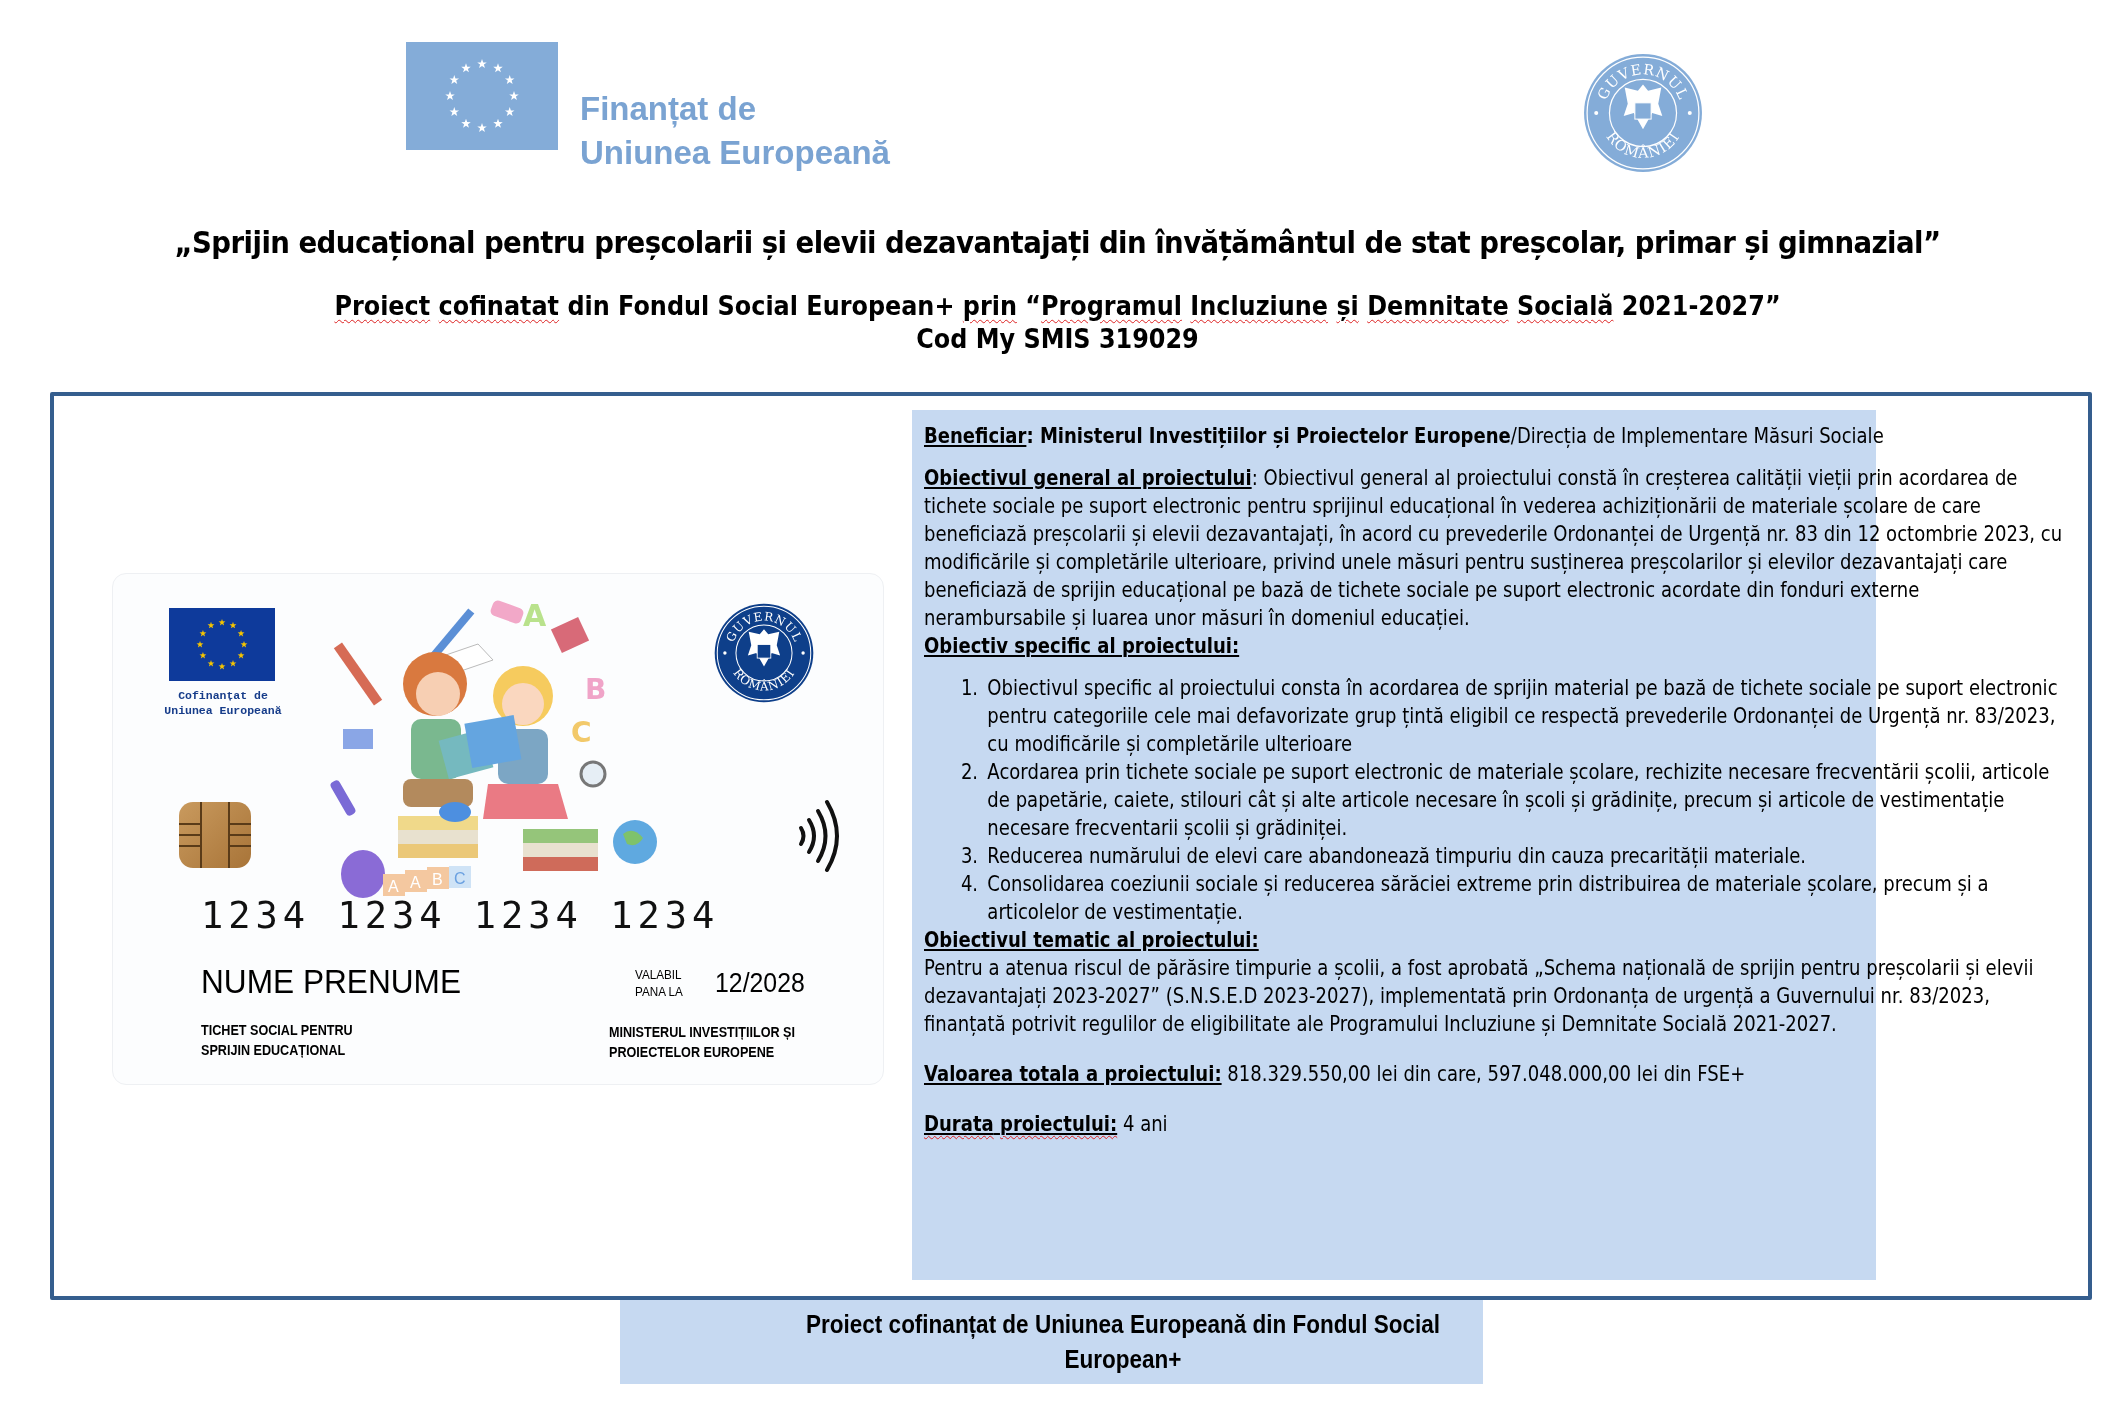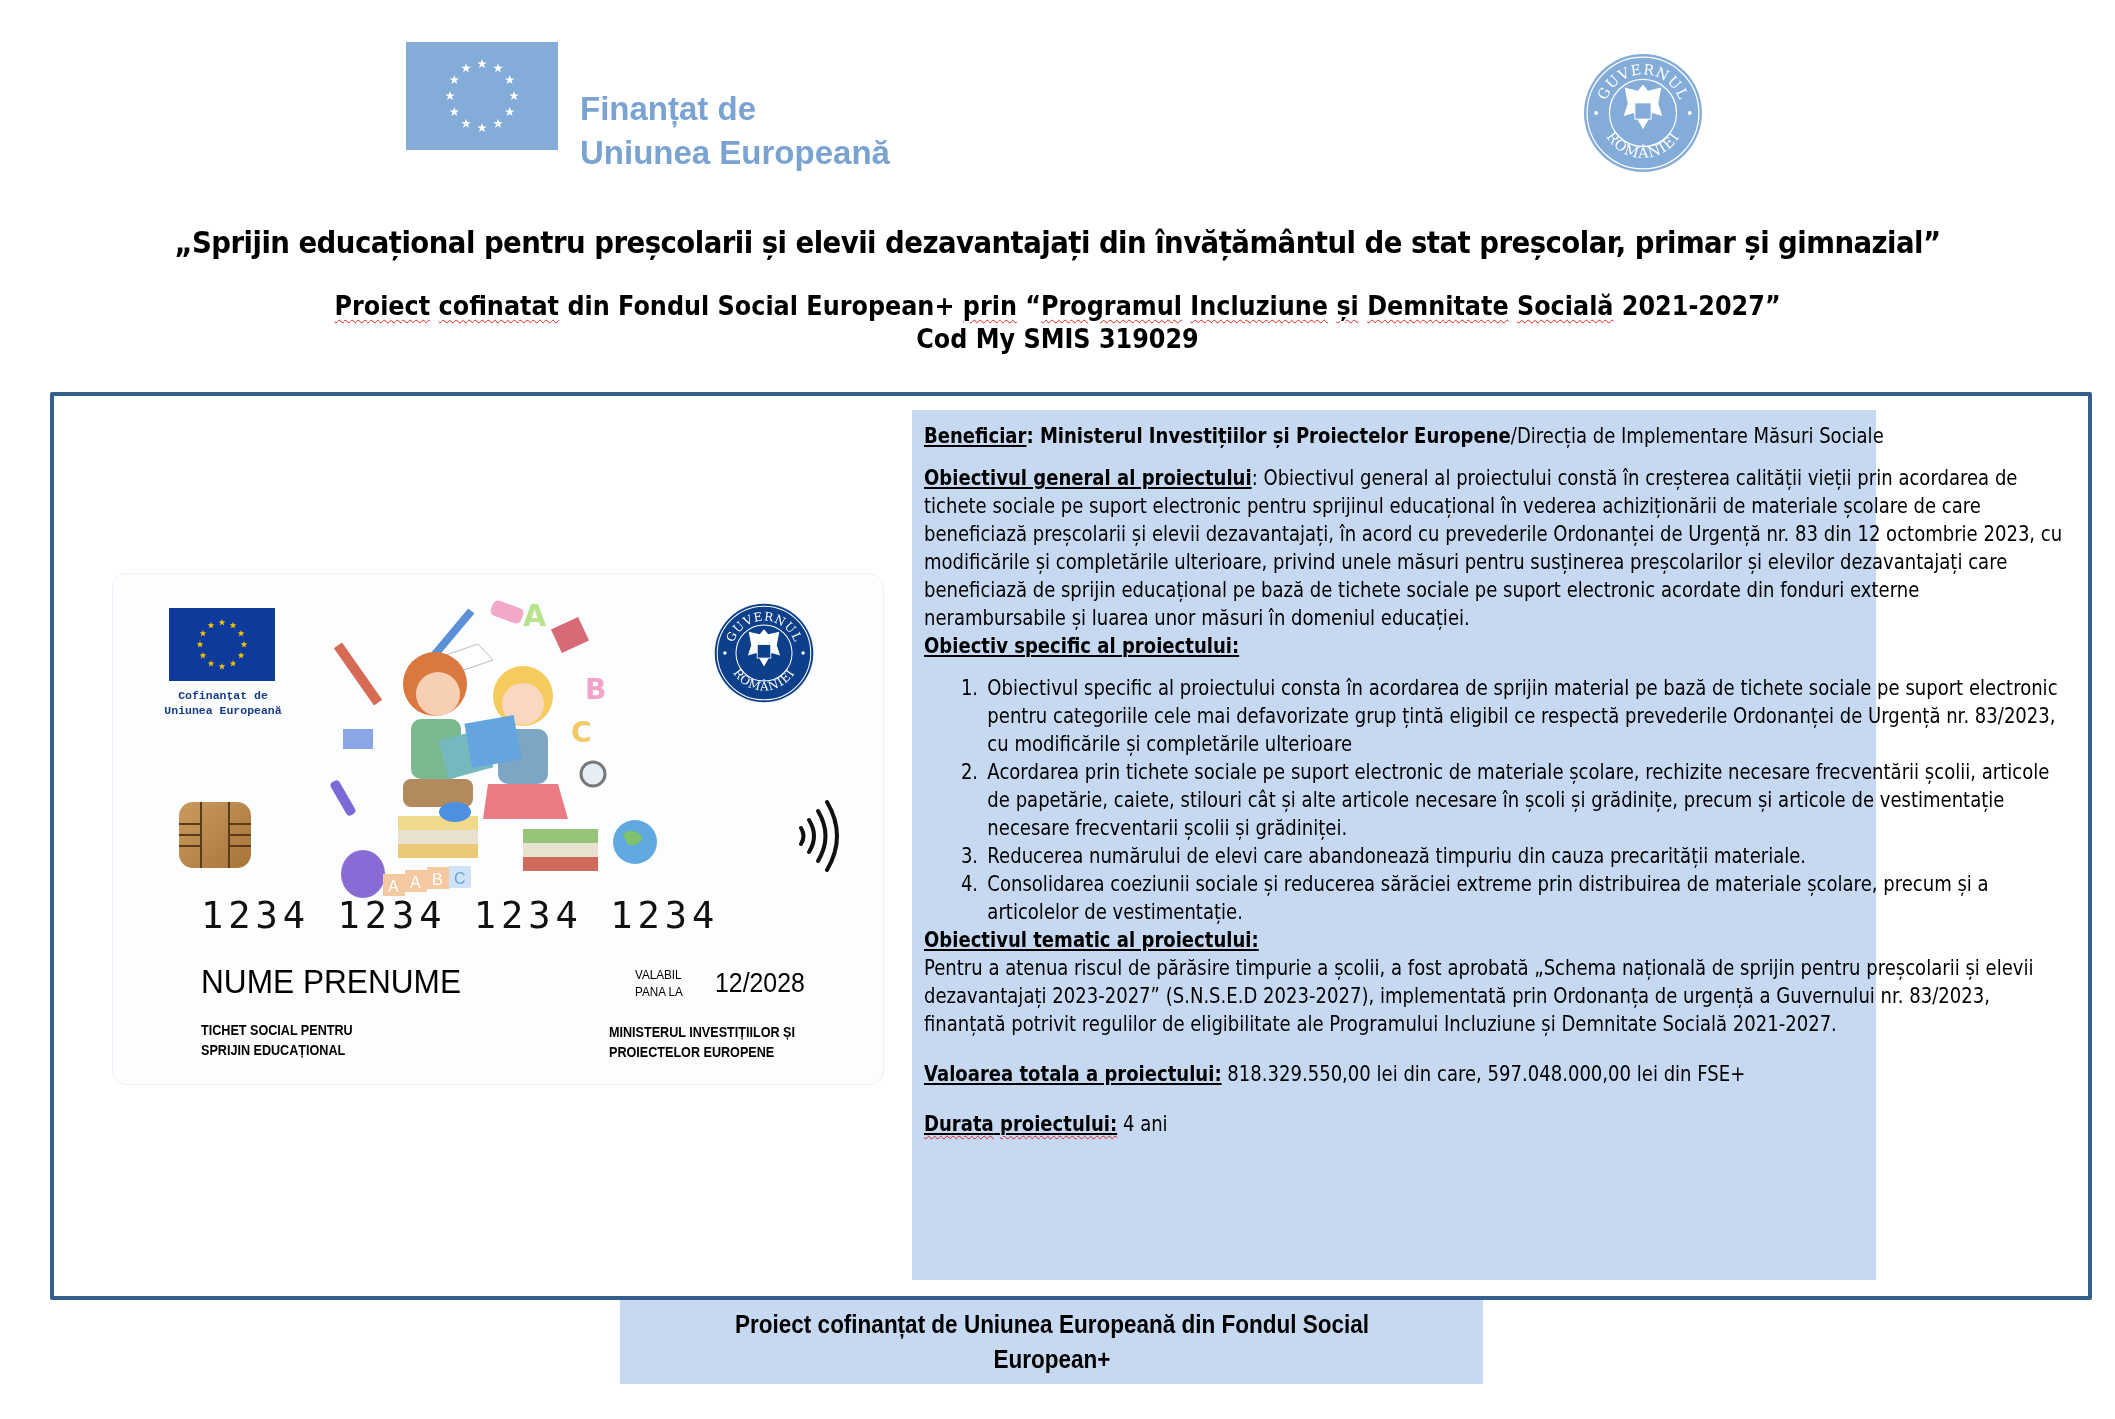--- a/index.html
+++ b/index.html
@@ -41,21 +41,21 @@
   .info-panel { position: absolute; left: 912px; top: 410px; width: 964px; height: 870px; background: #c6d9f1; }
   .info-inner { position: absolute; left: 12px; top: 12px; width: 1140px; font-family: "DejaVu Sans", sans-serif; font-size: 20.5px; line-height: 28px; transform: scaleX(0.88); transform-origin: left top; width: 1295px; }
   .info-inner p { margin: 0; }
   .lbl { font-weight: bold; text-decoration: underline; }
   .gap { height: 14px; }
   .gap-lg { height: 22px; }
   .obj-list { margin: 14px 0 0 0; padding: 0 0 0 68px; }
   .obj-list li { padding-left: 4px; }
 
   
-  .footer-box { position: absolute; left: 620px; top: 1300px; width: 863px; height: 84px; background: #c6d9f1; display: flex; align-items: center; justify-content: center; text-align: center; }
+  .footer-box { position: absolute; left: 620px; top: 1300px; width: 863px; height: 84px; background: #c6d9f1; display: flex; align-items: center; justify-content: flex-end; text-align: center; }
   .footer-text { font-family: "Liberation Sans", sans-serif; font-weight: bold; font-size: 25px; line-height: 35px; width: 720px; transform: scaleX(0.9); }
 </style>
 </head>
 <body>
 
 <div class="eu-logo">
   <div class="eu-flag-pale">
     <svg viewBox="0 0 152 108">
       <g fill="#ffffff" id="stars-top">
           <polygon points="76.00,17.00 77.18,20.38 80.76,20.45 77.90,22.62 78.94,26.05 76.00,24.00 73.06,26.05 74.10,22.62 71.24,20.45 74.82,20.38"></polygon>

